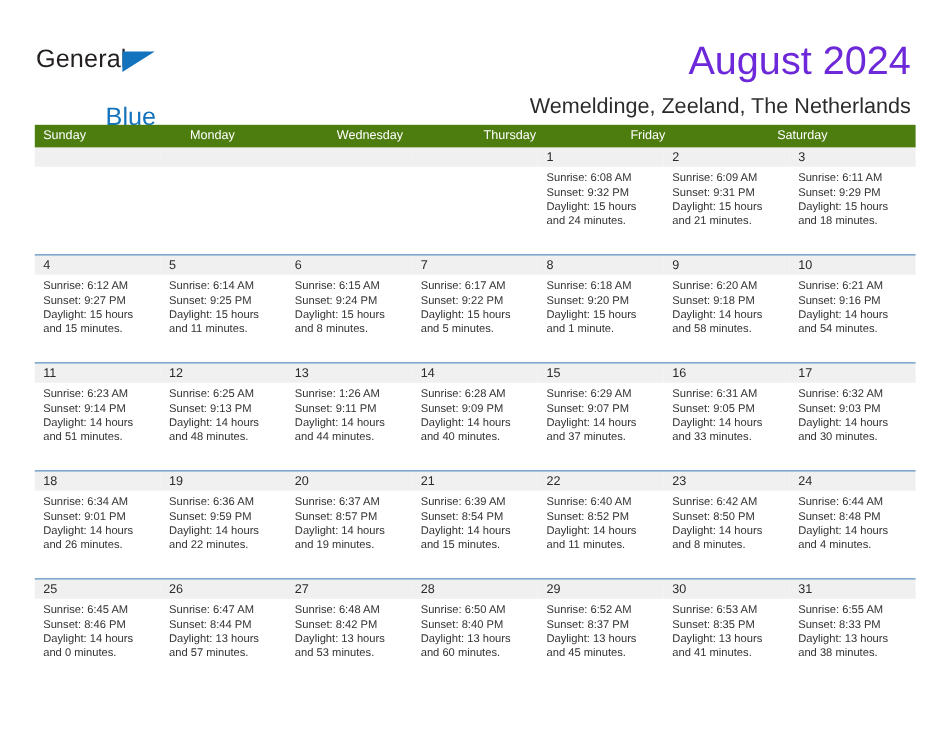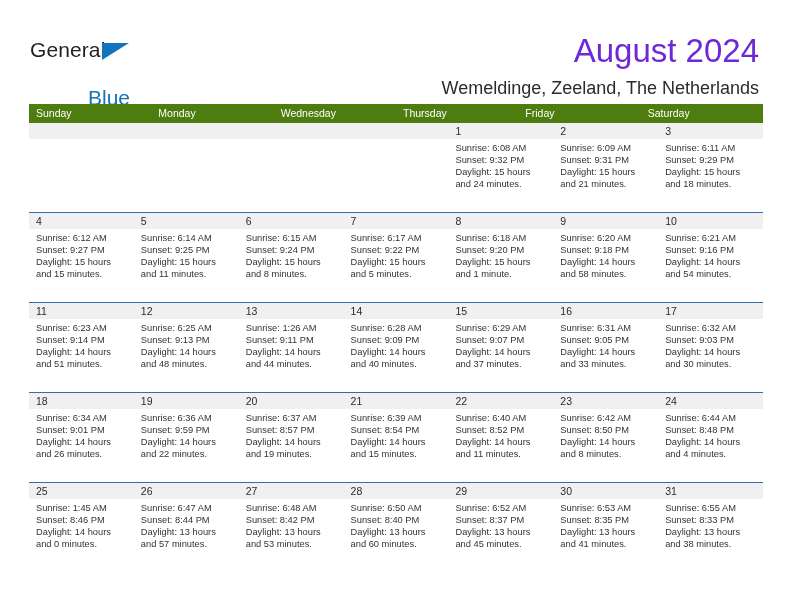--- a/index.html
+++ b/index.html
@@ -418,21 +418,21 @@
                 <div>and 4 minutes.</div>
               </div>
             </div>
           </div>
         </div>
         <div class="week">
           <div class="weekrow">
             <div class="cell">
               <div class="daynum">25</div>
               <div class="info">
-                <div>Sunrise: 1:45 AM</div>
+                <div>Sunrise: 6:45 AM</div>
                 <div>Sunset: 8:46 PM</div>
                 <div>Daylight: 14 hours</div>
                 <div>and 0 minutes.</div>
               </div>
             </div>
             <div class="cell">
               <div class="daynum">26</div>
               <div class="info">
                 <div>Sunrise: 6:47 AM</div>
                 <div>Sunset: 8:44 PM</div>

